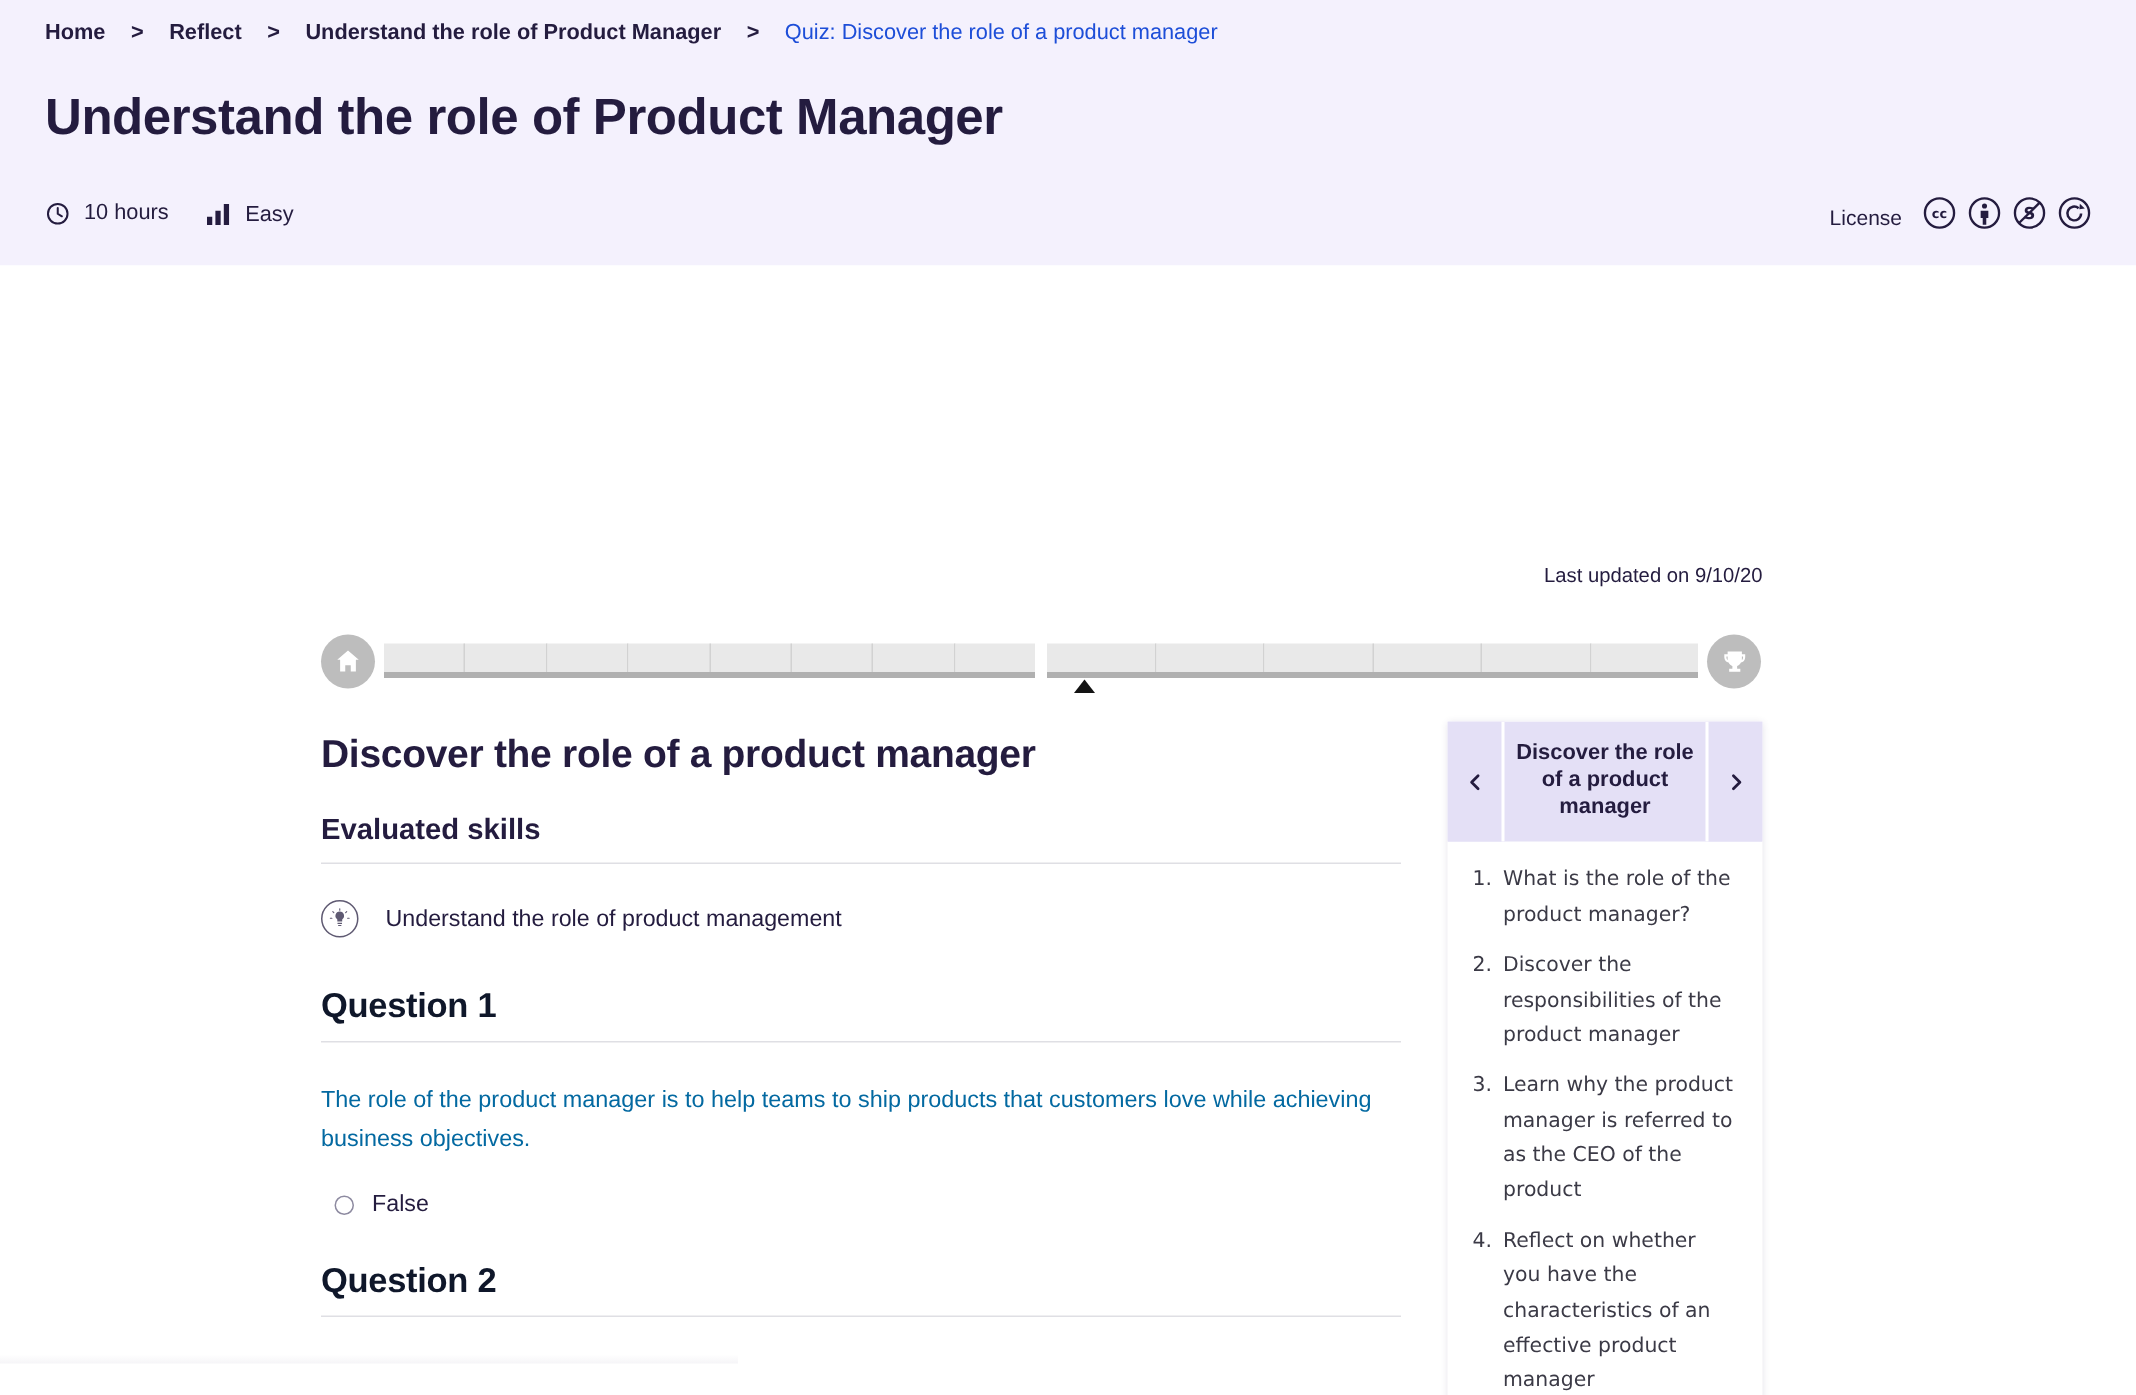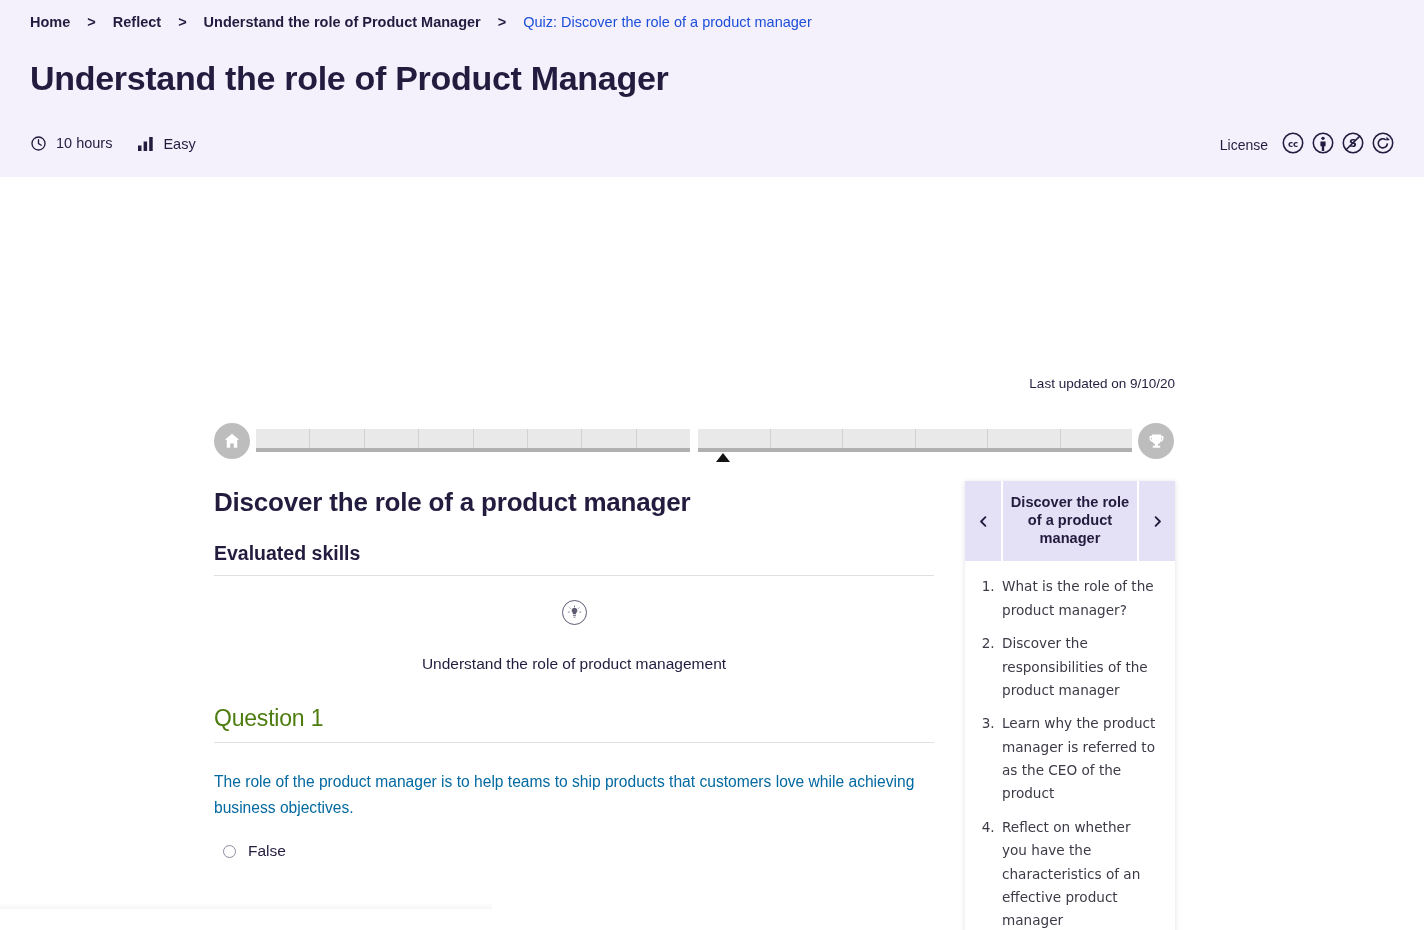--- a/index.html
+++ b/index.html
@@ -111,31 +111,31 @@
   }
   .section-title {
     font-size:26px; font-weight:700; margin:0 0 24px 0; color:#241c3f;
     letter-spacing:-0.2px;
   }
   .sub-head {
     font-size:19.5px; font-weight:700; margin:0 0 10px 0; color:#241c3f;
   }
   .rule { height:1px; background:#dfdfe4; margin:0 0 24px 0; }
 
-  .skill-row { display:flex; align-items:center; gap:30px; margin-bottom:32px;flex-direction:column; }
+  .skill-row { display:flex; align-items:center; gap:18px; margin-bottom:32px; }
   .skill-icon {
     width:25px; height:25px; border-radius:50%;
     border:1.4px solid #5f5a72;
     display:flex; align-items:center; justify-content:center;
     flex:0 0 auto;
   }
   .skill-text { font-size:15.5px; color:#241c3f; }
 
   .q-block { margin-top:28px; }
-  .q-title { font-size:23px; font-weight:400; margin:0 0 10px 0; color:#4d7c0f; letter-spacing:-0.2px; }
+  .q-title { font-size:23px; font-weight:700; margin:0 0 10px 0; color:#0f172a; letter-spacing:-0.2px; }
   .q-rule { height:1px; background:#dfdfe4; margin:0 0 26px 0; }
   .q-prompt {
     font-size:15.6px; font-weight:400; line-height:1.65;
     color:#0369a1; margin:0 0 22px 0; max-width:716px;
   }
   .opt { display:flex; align-items:center; gap:12px; margin-bottom:15px; padding-left:9px; }
   .radio {
     width:13px; height:13px; border-radius:50%;
     border:1.3px solid #8d8aa0; background:#fff; flex:0 0 auto;
   }
@@ -325,20 +325,25 @@
     <div class="q-block">
       <h3 class="q-title">Question 1</h3>
       <div class="q-rule"></div>
       <p class="q-prompt">The role of the product manager is to help teams to ship products that customers love while achieving business objectives.</p>
       <label class="opt">
         <span class="radio"></span>
         <span class="opt-label">False</span>
       </label>
     </div>
 
+    <div class="q-block">
+      <h3 class="q-title">Question 2</h3>
+      <div class="q-rule"></div>
+
+    </div>
   </div>
 
   <div class="side-panel">
     <div class="side-head">
       <div class="side-nav-btn prev">
         <svg width="13" height="17" viewBox="0 0 24 24" fill="none" stroke="#241c3f" stroke-width="3.4" stroke-linecap="round" stroke-linejoin="round">
           <polyline points="15.5,4 7.5,12 15.5,20"></polyline>
         </svg>
       </div>
       <div class="side-title">Discover the role of a product manager</div>

